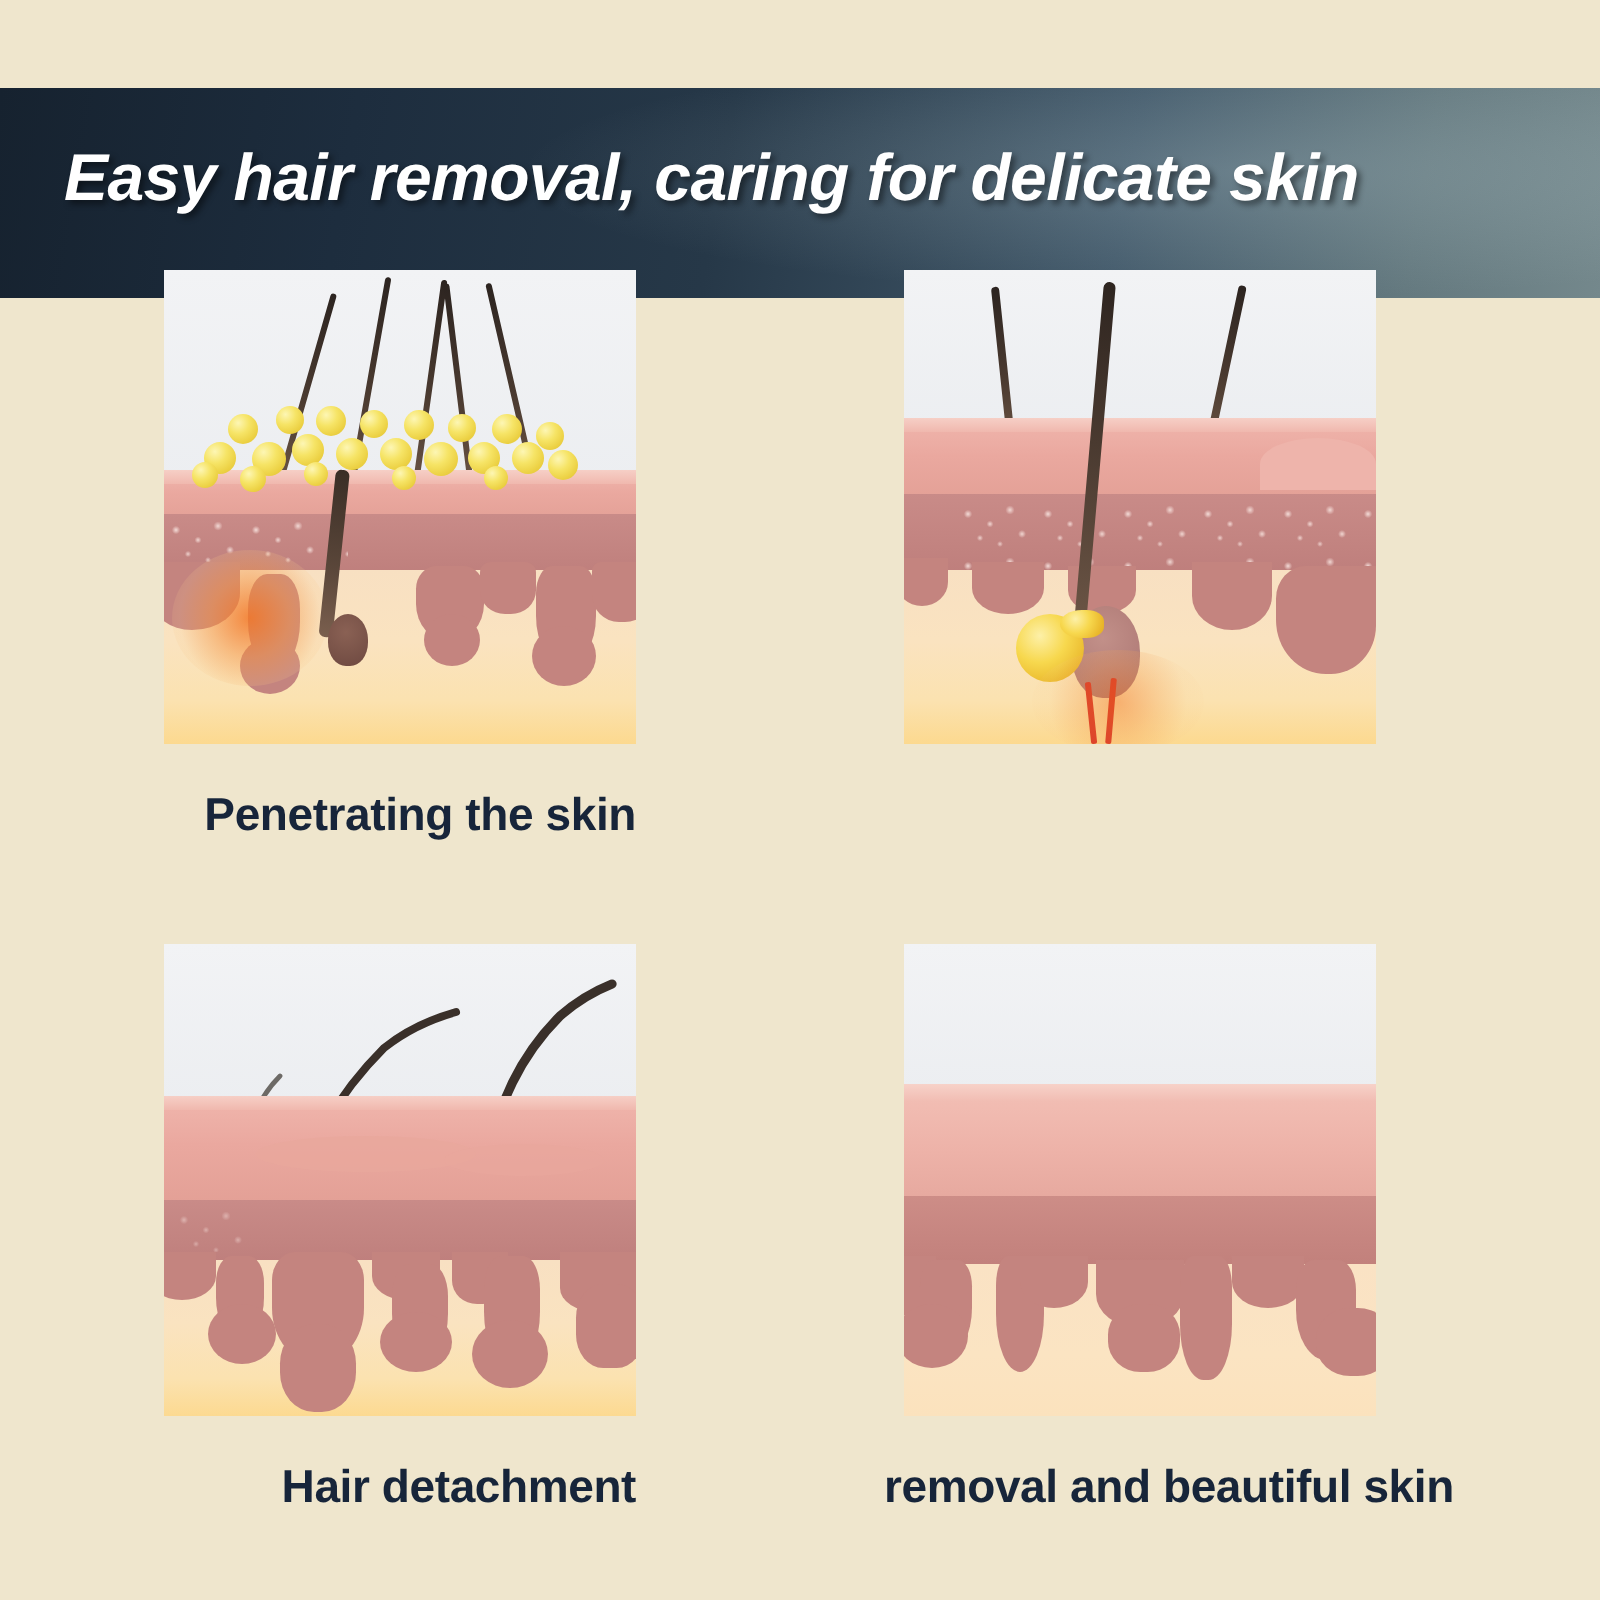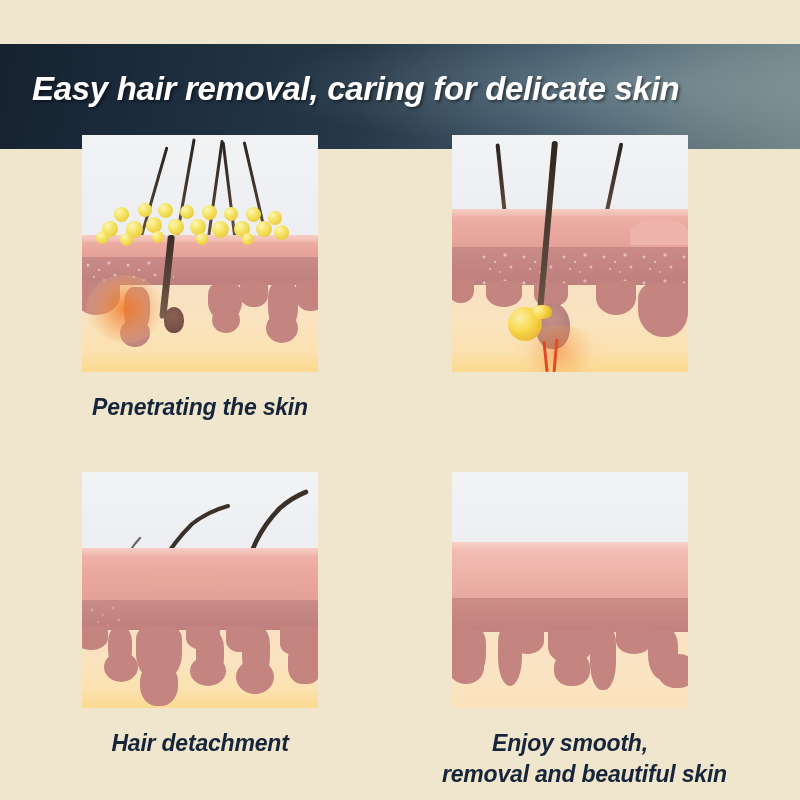--- a/index.html
+++ b/index.html
@@ -63,27 +63,26 @@
     width: 236px;
     height: 237px;
     overflow: hidden;
     background: #eceef0;
   }
   .cell-3 .panel, .cell-4 .panel { height: 236px; }
 
   .caption {
     margin-top: 20px;
     width: 236px;
-    text-align: center;
+    text-align: right;
     color: #17253a;
     font-size: 23px;
     font-weight: bold;
     line-height: 1.33;
     letter-spacing: -0.2px;
-    font-style: italic;
   }
   .caption .line { display: block; white-space: nowrap; }
   .cell-2 .caption, .cell-4 .caption { width: 256px; margin-left: -10px; }
 
   
   .sky {
     position: absolute; left: 0; right: 0; top: 0;
     background: linear-gradient(180deg, #f2f3f5 0%, #eceef1 100%);
   }
   .epidermis {
@@ -329,18 +328,17 @@
       <div class="lobe" style="left:46px; top:156px; width:24px; height:58px; border-radius:25% 25% 50% 50%;"></div>
       <div class="lobe" style="left:58px; top:156px; width:34px; height:26px; border-radius:0 0 50% 50%;"></div>
       <div class="lobe" style="left:96px; top:158px; width:44px; height:34px; border-radius:0 0 55% 55%;"></div>
       <div class="lobe" style="left:102px; top:180px; width:36px; height:34px; border-radius:45%;"></div>
       <div class="lobe" style="left:138px; top:156px; width:26px; height:62px; border-radius:25% 25% 45% 45%;"></div>
       <div class="lobe" style="left:164px; top:156px; width:36px; height:26px; border-radius:0 0 50% 50%;"></div>
       <div class="lobe" style="left:196px; top:158px; width:30px; height:50px; border-radius:30% 30% 50% 50%;"></div>
       <div class="lobe" style="left:206px; top:182px; width:38px; height:34px; border-radius:45%;"></div>
     </div>
     <div class="caption">
-      <span class="line">Enjoy smooth,</span>
       <span class="line">removal and beautiful skin</span>
     </div>
   </div>
 
 </div>
 
 </body></html>

